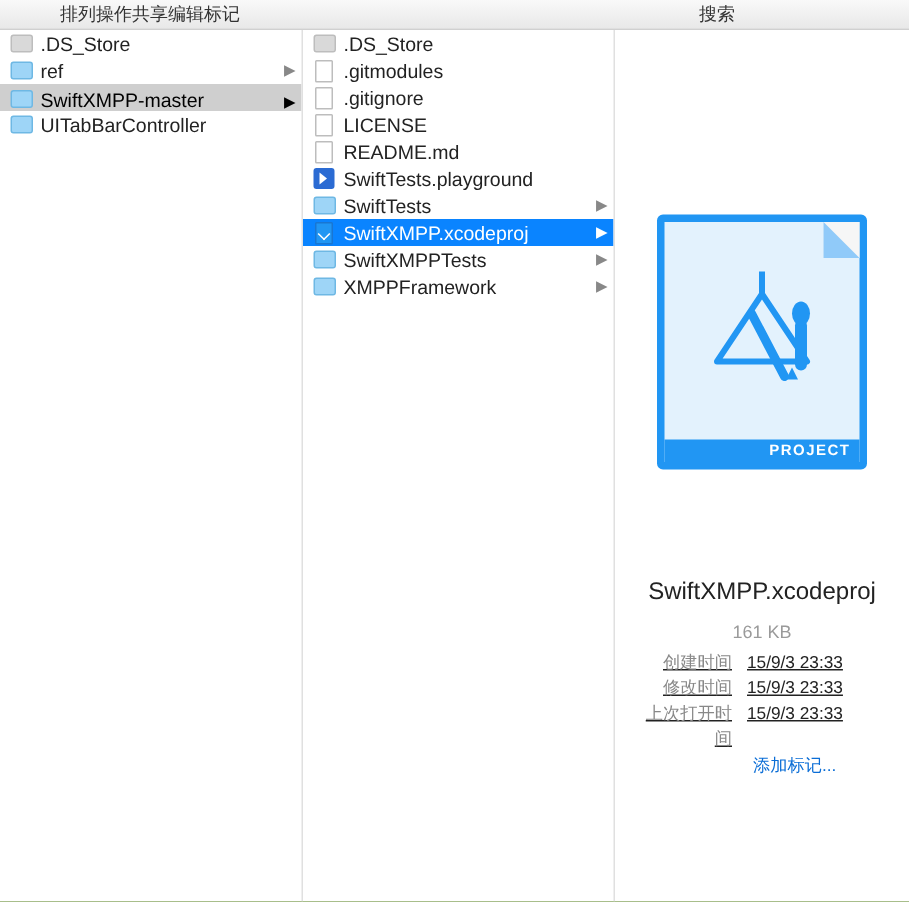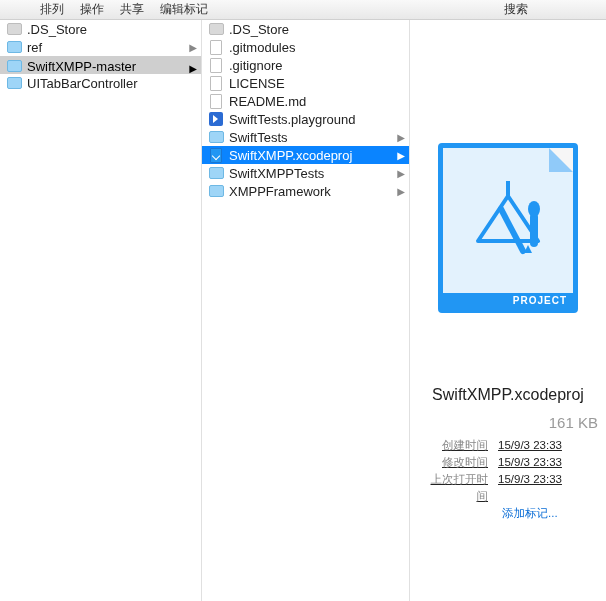--- a/index.html
+++ b/index.html
@@ -22,28 +22,27 @@
       display: flex;
       align-items: center;
       padding: 0 8px;
       background: linear-gradient(#f9f9f9,#e8e8e8);
       border-bottom: 1px solid #d0d0d0;
       font-size: 12px;
       color: #333;
     }
     .toolbar .menu-left {
       display: flex;
-      gap: 16px;
       margin-left: 32px;
     }
     .toolbar .spacer {
       flex: 1;
     }
     .toolbar .search-label {
-      margin-right: 70px;
+      margin-right: 108px;
     }
     .content {
       display: flex;
       height: calc(100% - 20px);
       background: #4d7c0f;
     }
     .column {
       width: 200px;
       border-right: 1px solid #e0e0e0;
       overflow-y: auto;
@@ -195,22 +194,22 @@
       letter-spacing:1px;
       font-weight:600;
     }
     .preview-filename {
       text-align: center;
       font-size: 16px;
       margin-top: 18px;
       color: #222;
     }
     .preview-size {
-      text-align: right;
-      font-size: 15px;
+      text-align: center;
+      font-size: 12px;
       color: #9a9a9a;
       margin-top: 10px;
       margin-bottom: 4px;
     }
     .meta {
       margin-top: 2px;
       padding: 0 6px;
       font-size: 11.5px;
       color: #222;
       text-decoration: underline;

